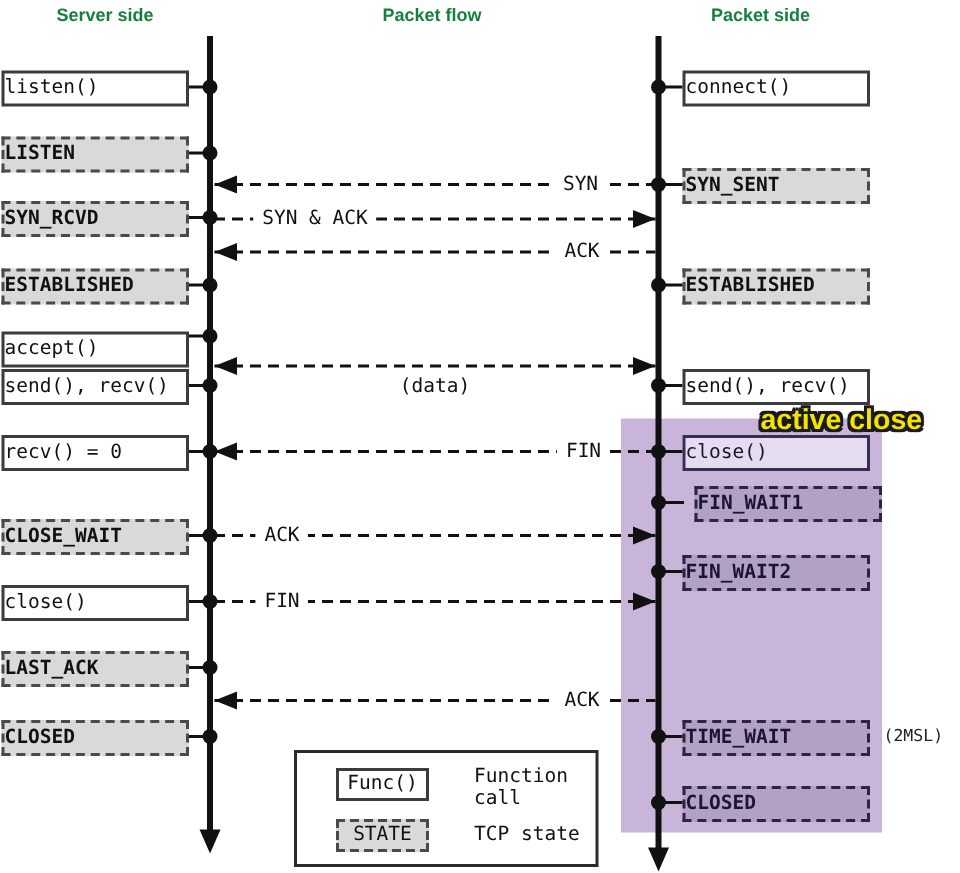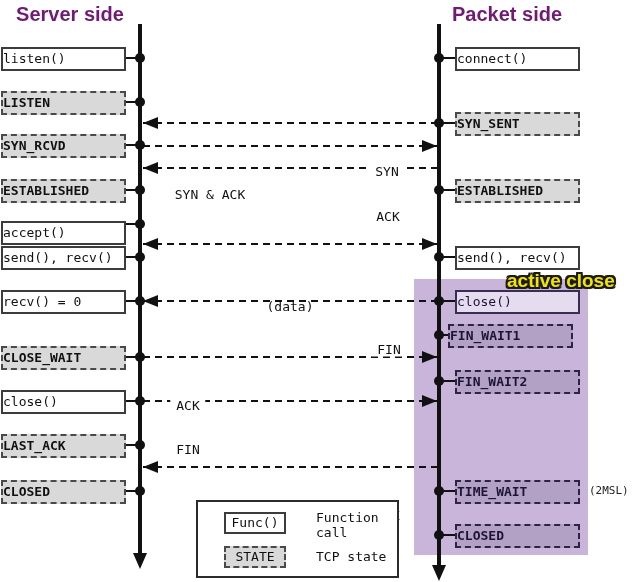--- a/index.html
+++ b/index.html
@@ -2,21 +2,21 @@
 <html><head>
 <meta charset="utf-8">
 <style>
   html,body{margin:0;padding:0;background:#fff;}
   #stage{
     position:relative;width:640px;height:582px;background:#ffffff;overflow:hidden;
     font-family:"DejaVu Sans Mono","Liberation Mono",monospace;color:#111;
   }
   .hdr{
     position:absolute;top:3px;transform:translateX(-50%);
-    font-family:"Liberation Sans",sans-serif;font-weight:bold;font-size:20px;color:#701a75;white-space:nowrap;
+    font-family:"Liberation Sans",sans-serif;font-weight:bold;font-size:12px;color:#15803d;white-space:nowrap;
   }
   .region{position:absolute;background:#c9b5da;}
   .tline{position:absolute;width:4px;background:#111;}
   .tarrow{position:absolute;width:0;height:0;border-left:7px solid transparent;border-right:7px solid transparent;border-top:16px solid #111;}
   .dot{position:absolute;width:10px;height:10px;border-radius:50%;background:#111;z-index:6;}
   .stub{position:absolute;height:2px;background:#111;z-index:2;}
   .box{
     position:absolute;width:121px;height:20px;line-height:20px;
     font-size:13px;z-index:5;white-space:nowrap;overflow:hidden;
   }
@@ -25,21 +25,21 @@
   .func-hl{background:#e6dcf0;border:2px solid #3a2d52;color:#1d1433;}
   .state-hl{background:#b2a1c5;border:2px dashed #2e2344;font-weight:bold;color:#1d1433;}
   .dash{
     position:absolute;left:143px;width:294px;height:2px;z-index:3;
     background:repeating-linear-gradient(90deg,#111 0 7px,transparent 7px 12px);
   }
   .ah-left{position:absolute;width:0;height:0;border-top:6px solid transparent;border-bottom:6px solid transparent;border-right:15px solid #111;z-index:3;}
   .ah-right{position:absolute;width:0;height:0;border-top:6px solid transparent;border-bottom:6px solid transparent;border-left:15px solid #111;z-index:3;}
   .alabel{
     position:absolute;transform:translate(-50%,-50%);background:#fff;padding:0 6px;
-    font-size:13px;z-index:4;white-space:nowrap;margin-top:48px;
+    font-size:13px;z-index:4;white-space:nowrap;
   }
   .alabel.noBg{background:transparent;}
   .active-close{
     position:absolute;left:507px;top:270px;z-index:7;
     font-family:"Liberation Sans",sans-serif;font-weight:bold;font-size:19px;color:#f2e400;white-space:nowrap;
     text-shadow:-2px -2px 0 #1a1a1a,2px -2px 0 #1a1a1a,-2px 2px 0 #1a1a1a,2px 2px 0 #1a1a1a,
                  0 -2px 0 #1a1a1a,0 2px 0 #1a1a1a,-2px 0 0 #1a1a1a,2px 0 0 #1a1a1a;
   }
   .msl{position:absolute;left:589px;top:484px;font-size:11px;color:#222;white-space:nowrap;}
   .legend{position:absolute;left:196px;top:500px;width:199px;height:74px;border:2px solid #2b2b2b;background:#fff;z-index:8;}
@@ -47,20 +47,21 @@
   .legend .sfunc{top:10px;background:#fff;border:2px solid #3c3c3c;}
   .legend .sstate{top:44px;background:#d9d9d9;border:2px dashed #4a4a4a;text-align:center;}
   .legend .desc{position:absolute;left:118px;font-size:13px;line-height:15px;color:#111;}
 </style>
 </head>
 <body>
 
 <div id="stage">
 
   <div class="hdr" style="left:70px">Server side</div>
+  <div class="hdr" style="left:288px">Packet flow</div>
   <div class="hdr" style="left:507px">Packet side</div>
 
   <div class="region" style="left:414px;top:279px;width:174px;height:276px"></div>
 
   <div class="dash" style="top:122px"></div>
   <div class="ah-left" style="left:143px;top:117px"></div>
   <div class="alabel" style="left:387px;top:123px">SYN</div>
 
   <div class="dash" style="top:145px"></div>
   <div class="ah-right" style="left:422px;top:140px"></div>
@@ -122,21 +123,21 @@
   <div class="box func" style="left:455px;top:47px">connect()</div>
   <div class="stub" style="left:441px;top:57px;width:15px"></div>
   <div class="box state" style="left:455px;top:112px">SYN_SENT</div>
   <div class="stub" style="left:441px;top:122px;width:15px"></div>
   <div class="box state" style="left:455px;top:179px">ESTABLISHED</div>
   <div class="stub" style="left:441px;top:189px;width:15px"></div>
   <div class="box func" style="left:455px;top:246px">send(), recv()</div>
   <div class="stub" style="left:441px;top:256px;width:15px"></div>
   <div class="box func-hl" style="left:455px;top:290px">close()</div>
   <div class="stub" style="left:441px;top:300px;width:15px"></div>
-  <div class="box state-hl" style="left:448px;top:324px">FIN_WAIT1</div>
+  <div class="box state-hl" style="left:463px;top:324px">FIN_WAIT1</div>
   <div class="stub" style="left:441px;top:334px;width:15px"></div>
   <div class="box state-hl" style="left:455px;top:370px">FIN_WAIT2</div>
   <div class="stub" style="left:441px;top:380px;width:15px"></div>
   <div class="box state-hl" style="left:455px;top:480px">TIME_WAIT</div>
   <div class="stub" style="left:441px;top:490px;width:15px"></div>
   <div class="box state-hl" style="left:455px;top:524px">CLOSED</div>
   <div class="stub" style="left:441px;top:534px;width:15px"></div>
 
   <div class="dot" style="left:135px;top:53px"></div>
   <div class="dot" style="left:135px;top:97px"></div>

